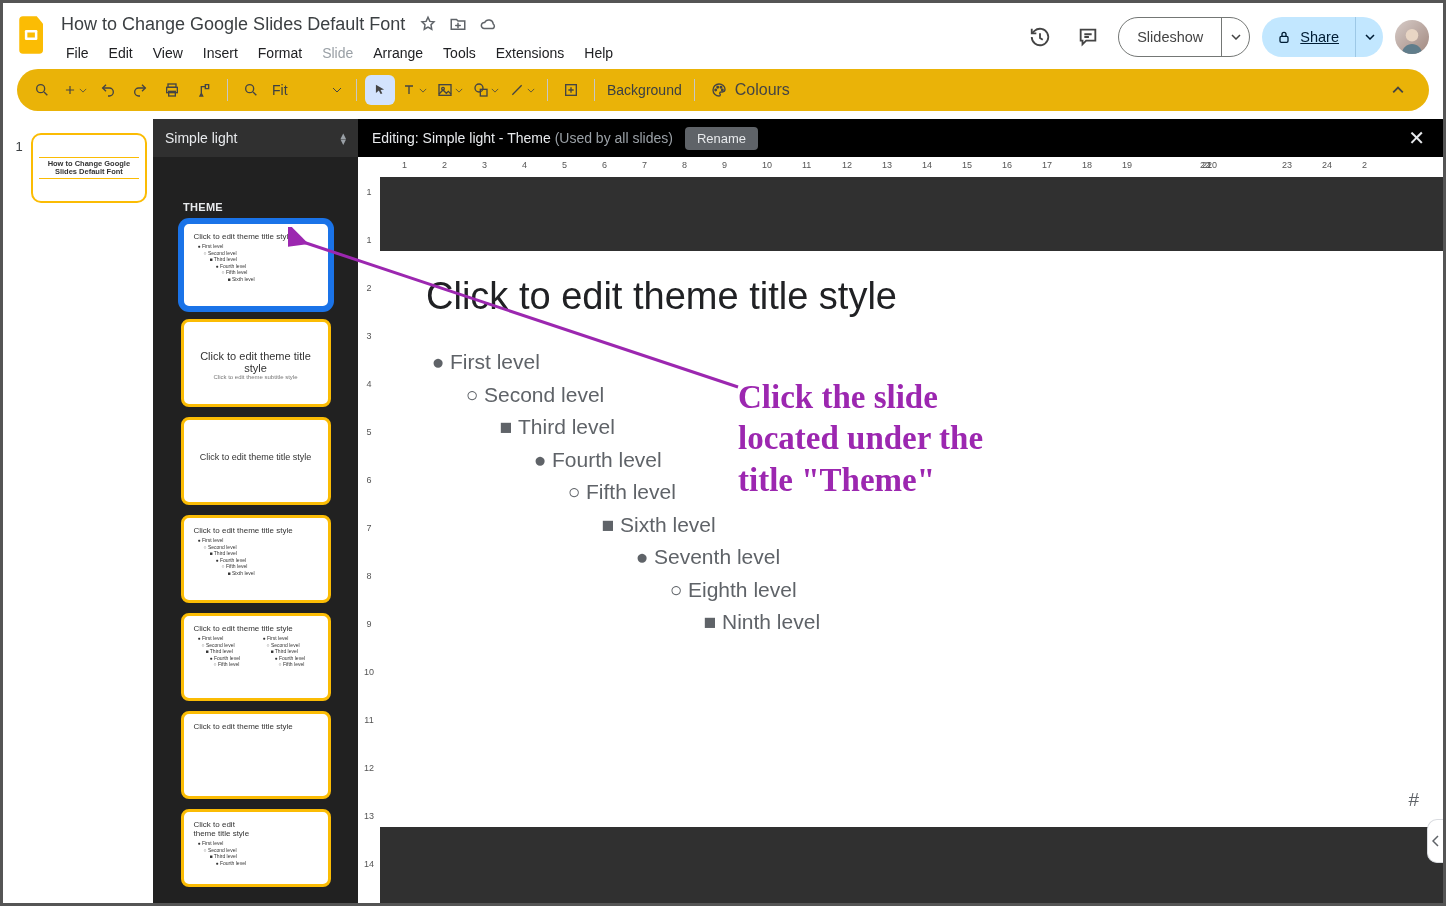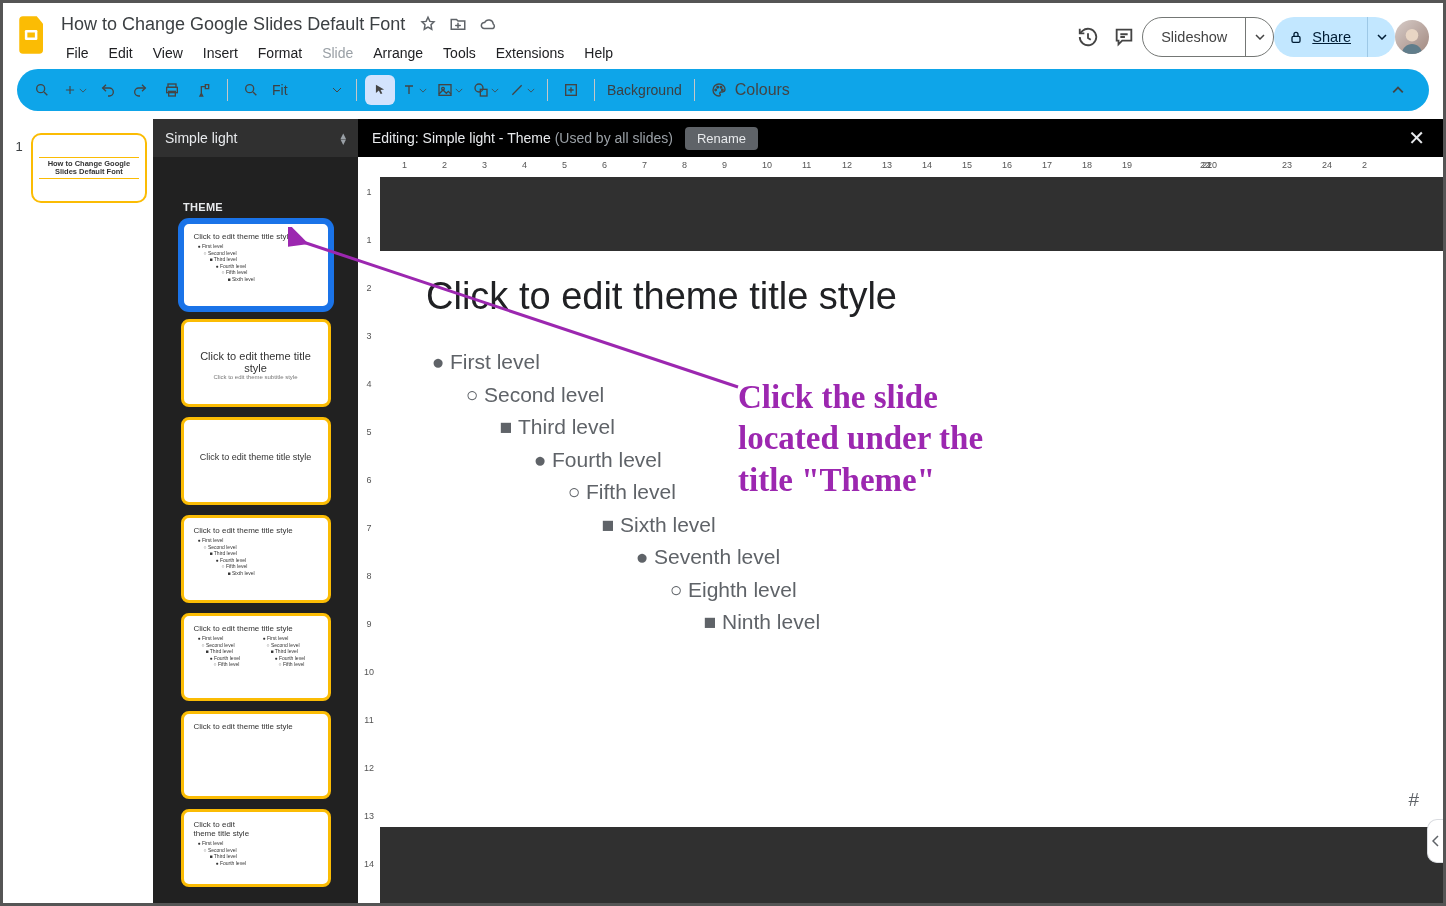--- a/index.html
+++ b/index.html
@@ -12,34 +12,34 @@
   .logo svg { width:30px; height:38px; }
   .title-area { flex:0 0 auto; padding-left:4px; }
   .doc-title-row { display:flex; align-items:center; gap:10px; height:26px;}
   .doc-title { font-size:18px; color:#3c4043; padding:0 4px; }
   .title-icons { display:flex; gap:12px; color:#5f6368; }
   .title-icons span, .title-icons svg { width:18px; height:18px; display:inline-flex; align-items:center; justify-content:center;}
   .menus { display:flex; gap:2px; margin-top:4px; }
   .menus .menu { padding:4px 9px; font-size:14px; color:#202124; border-radius:4px; cursor:pointer;}
   .menus .menu.disabled { color:#9aa0a6; }
   .hdr-spacer { flex:1; }
-  .hdr-right { display:flex; align-items:center; padding-top:6px;}
+  .hdr-right { display:flex; align-items:center; gap:12px; padding-top:6px;}
   .icon-btn { width:36px; height:36px; border-radius:50%; display:flex; align-items:center; justify-content:center; color:#444; cursor:pointer;}
   .slideshow-grp { display:flex; align-items:center; border:1px solid #747775; border-radius:20px; height:40px; overflow:hidden;}
   .slideshow-btn { padding:0 18px; font-size:14.5px; color:#444; height:100%; display:flex; align-items:center;}
   .slideshow-drop { width:28px; height:100%; border-left:1px solid #747775; display:flex; align-items:center; justify-content:center; color:#444;}
   .share-grp { display:flex; align-items:center; background:#c2e7ff; border-radius:20px; height:40px; overflow:hidden;}
   .share-btn { padding:0 16px 0 14px; display:flex; align-items:center; gap:8px; font-size:14.5px; font-weight:500; color:#001d35;text-decoration:underline;}
   .share-drop { width:28px; height:100%; border-left:1px solid #9dc8e6; display:flex; align-items:center; justify-content:center; color:#001d35;}
   .avatar { width:34px; height:34px; border-radius:50%; background:linear-gradient(135deg,#d7ccc8,#a1887f); overflow:hidden; display:flex; align-items:flex-end; justify-content:center;}
   .avatar svg { width:30px; height:30px; }
 
   
   .toolbar-wrap { padding:6px 14px 8px 14px;}
-  .toolbar { background:#0ea5e9; border-radius:24px; height:42px; display:flex; align-items:center; padding:0 10px; gap:2px;}
+  .toolbar { background:#eab308; border-radius:24px; height:42px; display:flex; align-items:center; padding:0 10px; gap:2px;}
   .tb-btn { min-width:30px; height:30px; border-radius:6px; display:flex; align-items:center; justify-content:center; color:#444; padding:0 4px; cursor:pointer; gap:2px;}
   .tb-sep { width:1px; height:22px; background:#c7c7c7; margin:0 6px;}
   .tb-text { font-size:14px; color:#3c4043; padding:0 4px;}
   .zoom-box { display:flex; align-items:center; gap:6px; padding-right:6px;}
   .zoom-val { width:54px; font-size:14px; color:#3c4043; }
   .tb-flex { flex:1; }
   .collapse-chev { margin-right:6px;}
 
   
   .body { display:flex; height:calc(100% - 60px - 56px); position:relative;}

